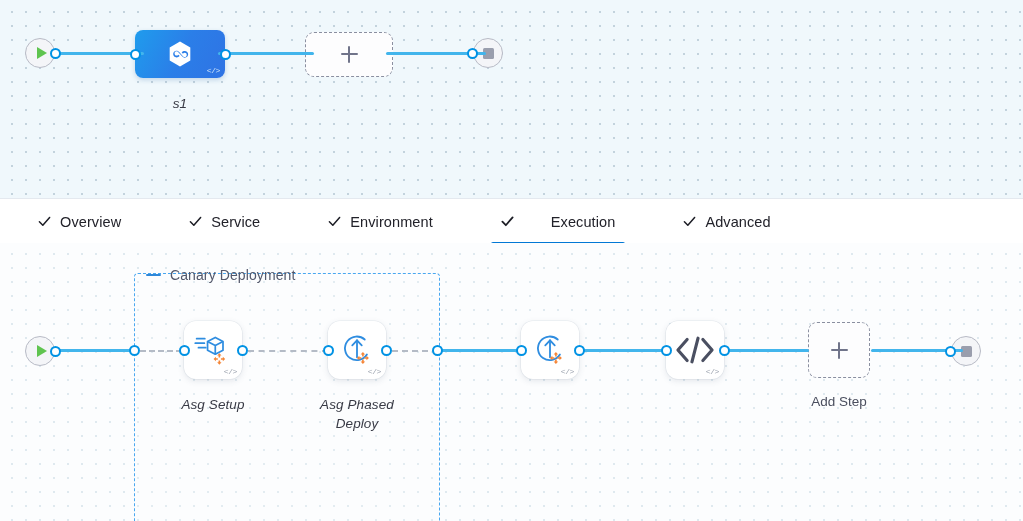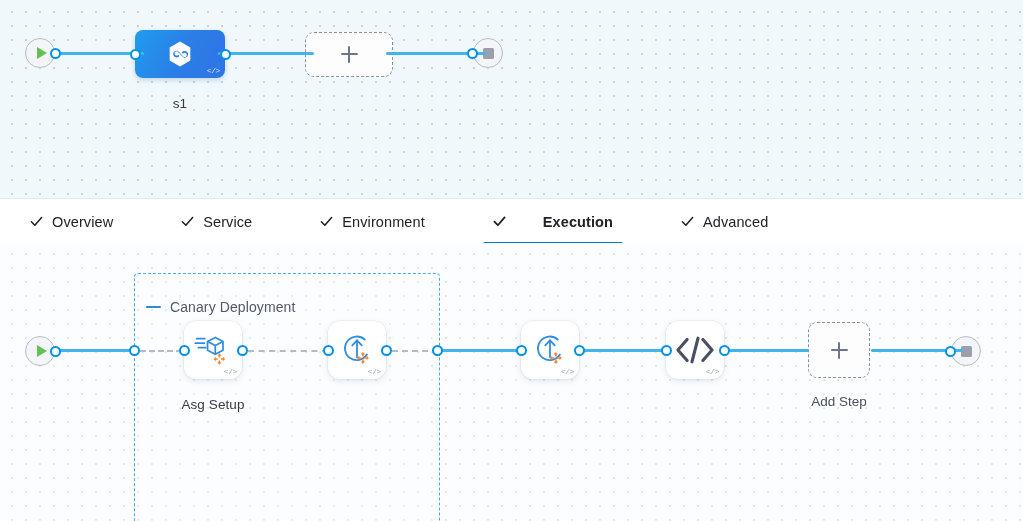--- a/index.html
+++ b/index.html
@@ -25,29 +25,29 @@
     background-image:radial-gradient(#dfe9ef 1.05px, transparent 1.05px);
     background-size:14px 14px;background-position:5px 4px;
   }
 
   
   .tabbar{
     position:absolute;left:0;top:198px;width:1023px;height:45px;
     background:#ffffff;border-top:1px solid #e4e9ef;border-bottom:1px solid #e4e9ef;
     box-shadow:0 1px 2px rgba(40,60,80,.05);
   }
-  .tabs{display:flex;align-items:center;height:100%;padding-left:20px;box-sizing:border-box;}
+  .tabs{display:flex;align-items:center;height:100%;padding-left:28px;box-sizing:border-box;}
   .tab{
     display:flex;align-items:center;gap:9px;height:100%;
     padding:0 10px;margin-right:48px;position:relative;cursor:pointer;
     font-size:14.5px;color:#22222a;letter-spacing:.1px;
   }
   .tab .tick{display:inline-block;width:13px;height:13px;flex:0 0 auto;}
   .tab .tick svg{display:block;}
-  .tab.active{font-weight:bold;gap:37px;}
+  .tab.active{font-weight:normal;gap:37px;}
   .tab.active::after{
     content:"";position:absolute;left:0;right:0;bottom:-1px;height:3px;
     background:#0278d5;border-radius:2px 2px 0 0;
   }
 
   
   .node{position:absolute;}
 
   .terminal{
     width:30px;height:30px;border-radius:50%;
@@ -81,21 +81,21 @@
   .hex{width:30px;height:30px;display:block;}
   .code-badge{
     position:absolute;right:5px;bottom:3px;font-size:8px;line-height:1;
     color:#cfe5fb;font-family:"Liberation Mono","DejaVu Sans Mono",monospace;
     letter-spacing:-.4px;
   }
   .code-badge.dark{color:#9ba2ae;}
 
   .node-label{
     position:absolute;text-align:center;font-size:13.5px;color:#383a45;
-    line-height:19px;letter-spacing:.1px;
+    line-height:19px;letter-spacing:.1px;font-style:italic;
   }
 
   
   .add-box{
     position:absolute;background:#fdfdfe;border:1.6px dashed #8a8fa0;
     border-radius:9px;display:flex;align-items:center;justify-content:center;
     color:#6f7486;cursor:pointer;box-sizing:border-box;
   }
   .plus{position:relative;width:17px;height:17px;}
   .plus::before,.plus::after{
@@ -214,21 +214,21 @@
         </span>
         <span>Advanced</span>
       </div>
 
     </div>
   </div>
 
   <div class="canvas canvas-steps">
 
     <div class="group-box" style="left:134px;top:30px;width:306px;height:455px;height:455px;"></div>
-    <div class="group-head" style="left:146px;top:56px;">
+    <div class="group-head" style="left:146px;top:24px;">
       <span class="collapse-dash"></span>
       <span>Canary Deployment</span>
     </div>
 
     <div class="link" style="left:52px;top:106px;width:86px;"></div>
     <div class="link" style="left:437px;top:106px;width:86px;"></div>
     <div class="link" style="left:583px;top:106px;width:86px;"></div>
     <div class="link" style="left:725px;top:106px;width:84px;"></div>
     <div class="link" style="left:871px;top:106px;width:92px;"></div>
 
@@ -281,20 +281,24 @@
           <path d="M28.5 24.2l2.5 2.7h-1.6v2.2h-1.8v-2.2h-1.6z"></path>
           <path d="M28.5 37.4l-2.5-2.7h1.6v-2.2h1.8v2.2h1.6z"></path>
           <path d="M21.9 30.8l2.7-2.5v1.6h2.2v1.8h-2.2v1.6z"></path>
           <path d="M35.1 30.8l-2.7 2.5v-1.6h-2.2v-1.8h2.2v-1.6z"></path>
         </g>
       </svg>
       <span class="code-badge dark">&lt;/&gt;</span>
       <div class="port" style="left:-5.5px;top:23.5px;"></div>
       <div class="port" style="left:52.5px;top:23.5px;"></div>
     </div>
+    <div class="node-label" style="left:297px;top:152px;width:120px;">
+      <div>Asg Phased</div>
+      <div>Deploy</div>
+    </div>
 
     <div class="step-node" style="left:521px;top:78px;">
       <svg width="40" height="40" viewBox="0 0 44 44" aria-hidden="true">
         <g fill="none" stroke="#2f8de0" stroke-width="2" stroke-linecap="round">
           <path d="M30.5 10.5a13 13 0 1 0 2.4 16.4"></path>
           <path d="M22 30V11.5"></path>
           <path d="M16.8 16.8 22 11.4l5.2 5.4"></path>
         </g>
         <g fill="#f58536">
           <path d="M28.5 24.2l2.5 2.7h-1.6v2.2h-1.8v-2.2h-1.6z"></path>

